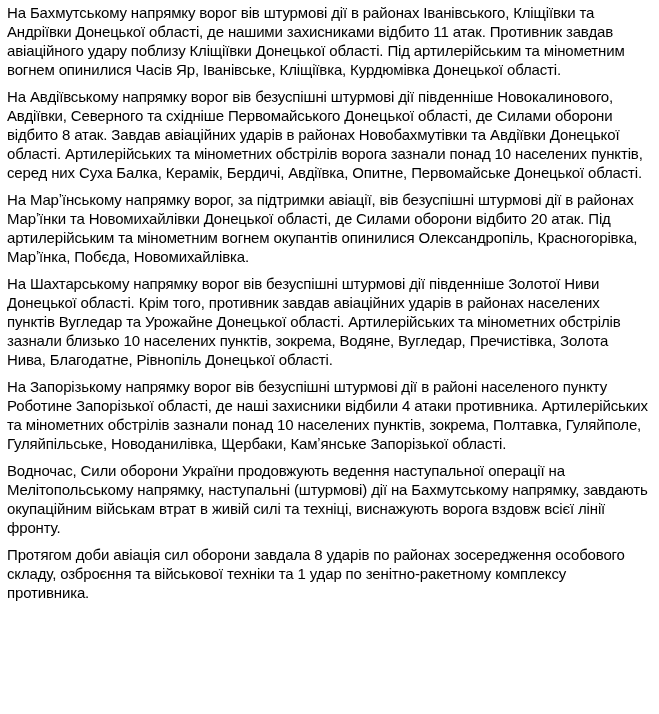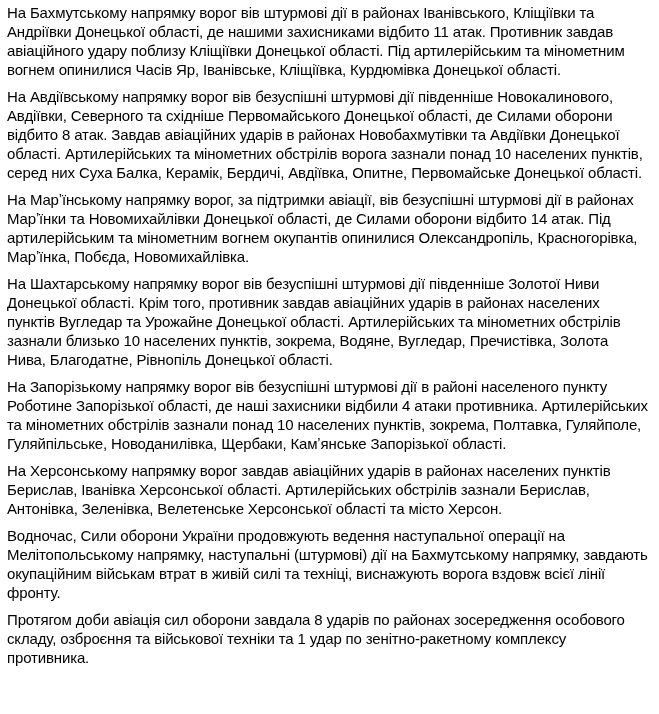--- a/index.html
+++ b/index.html
@@ -30,19 +30,18 @@
   .report p:last-child {
     margin-bottom: 0;
   }
 </style>
 </head>
 <body>
 
 <div class="report">
   <p>На Бахмутському напрямку ворог вів штурмові дії в районах  Іванівського, Кліщіївки та Андріївки Донецької області, де нашими захисниками відбито 11 атак. Противник завдав авіаційного удару поблизу Кліщіївки Донецької області. Під артилерійським та мінометним вогнем опинилися Часів Яр, Іванівське, Кліщіївка, Курдюмівка Донецької області.</p>
   <p>На Авдіївському напрямку ворог вів безуспішні штурмові дії південніше Новокалинового, Авдіївки, Северного та східніше Первомайського Донецької області, де Силами оборони відбито 8 атак. Завдав авіаційних ударів в районах Новобахмутівки та Авдіївки Донецької області. Артилерійських та мінометних обстрілів ворога зазнали понад 10 населених пунктів, серед них Суха Балка, Керамік, Бердичі, Авдіївка, Опитне, Первомайське Донецької області.</p>
-  <p>На Марʼїнському напрямку ворог, за підтримки авіації, вів безуспішні штурмові дії в районах Марʼїнки та Новомихайлівки Донецької області, де Силами оборони відбито 14 атак. Під артилерійським та мінометним вогнем окупантів опинилися Олександропіль, Красногорівка, Марʼїнка, Побєда, Новомихайлівка.</p>
+  <p>На Марʼїнському напрямку ворог, за підтримки авіації, вів безуспішні штурмові дії в районах Марʼїнки та Новомихайлівки Донецької області, де Силами оборони відбито 20 атак. Під артилерійським та мінометним вогнем окупантів опинилися Олександропіль, Красногорівка, Марʼїнка, Побєда, Новомихайлівка.</p>
   <p>На Шахтарському напрямку ворог вів безуспішні штурмові дії південніше Золотої Ниви Донецької області. Крім того, противник завдав авіаційних ударів в районах населених пунктів Вугледар та Урожайне Донецької області. Артилерійських та мінометних обстрілів зазнали близько 10 населених пунктів, зокрема, Водяне, Вугледар, Пречистівка, Золота Нива, Благодатне, Рівнопіль Донецької області.</p>
   <p>На Запорізькому напрямку ворог вів безуспішні штурмові дії в районі населеного пункту Роботине Запорізької області, де наші захисники відбили 4 атаки противника. Артилерійських та мінометних обстрілів зазнали понад 10 населених пунктів, зокрема, Полтавка, Гуляйполе, Гуляйпільське, Новоданилівка, Щербаки, Камʼянське Запорізької області.</p>
-  <p>На Херсонському напрямку ворог завдав авіаційних ударів в районах населених пунктів Берислав, Іванівка Херсонської області. Артилерійських обстрілів зазнали Берислав, Антонівка, Зеленівка, Велетенське Херсонської області та місто Херсон.</p>
   <p>Водночас, Сили оборони України продовжують ведення наступальної операції на Мелітопольському напрямку, наступальні (штурмові) дії на Бахмутському напрямку, завдають окупаційним військам втрат в живій силі та техніці, виснажують ворога вздовж всієї лінії фронту.</p>
   <p>Протягом доби авіація сил оборони завдала 8 ударів по районах зосередження особового складу, озброєння та військової техніки та 1 удар по зенітно-ракетному комплексу противника.</p>
 </div>
 
 </body></html>

